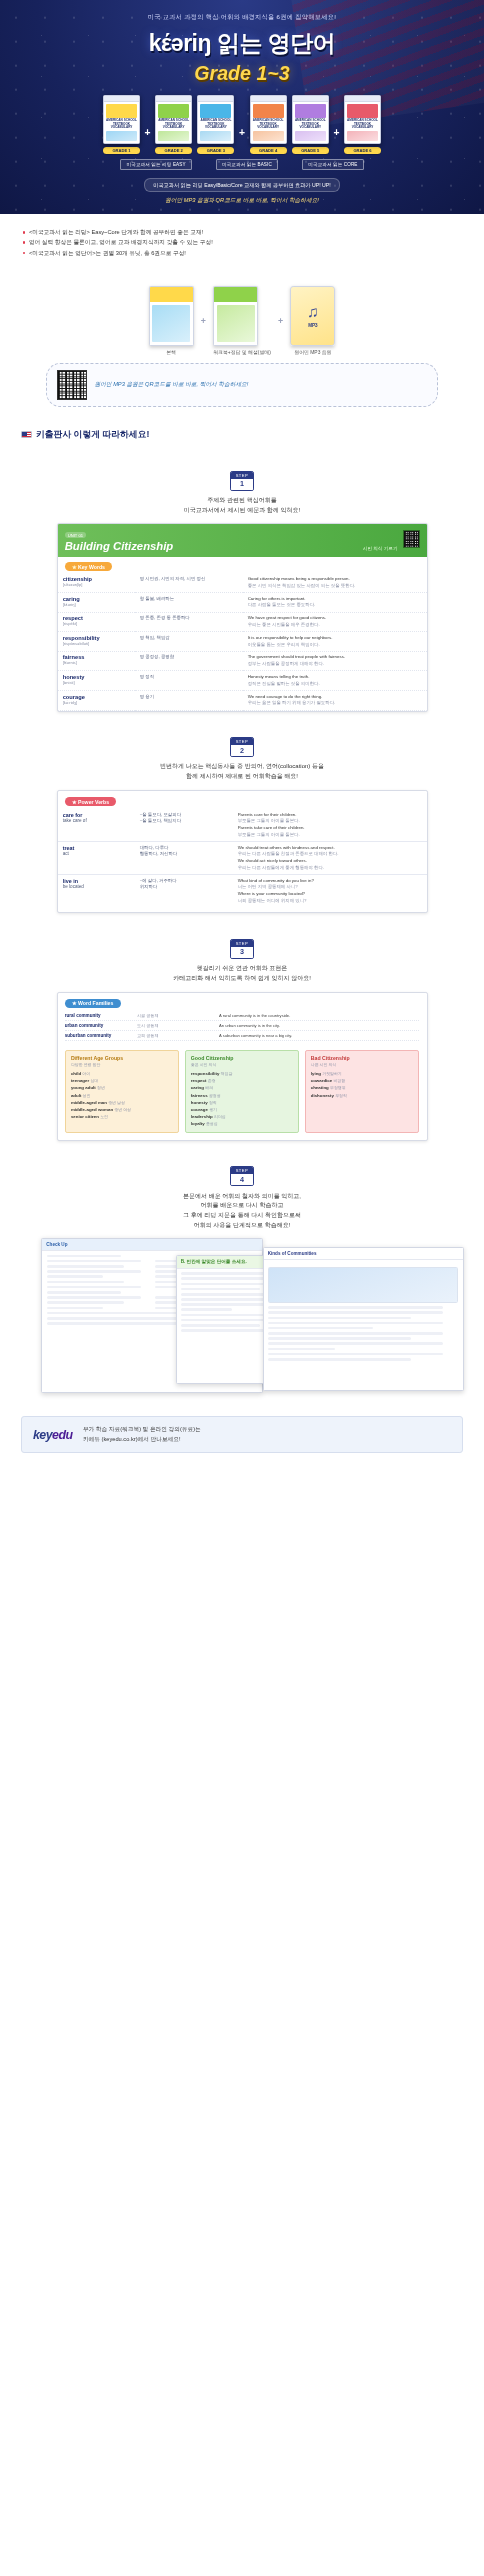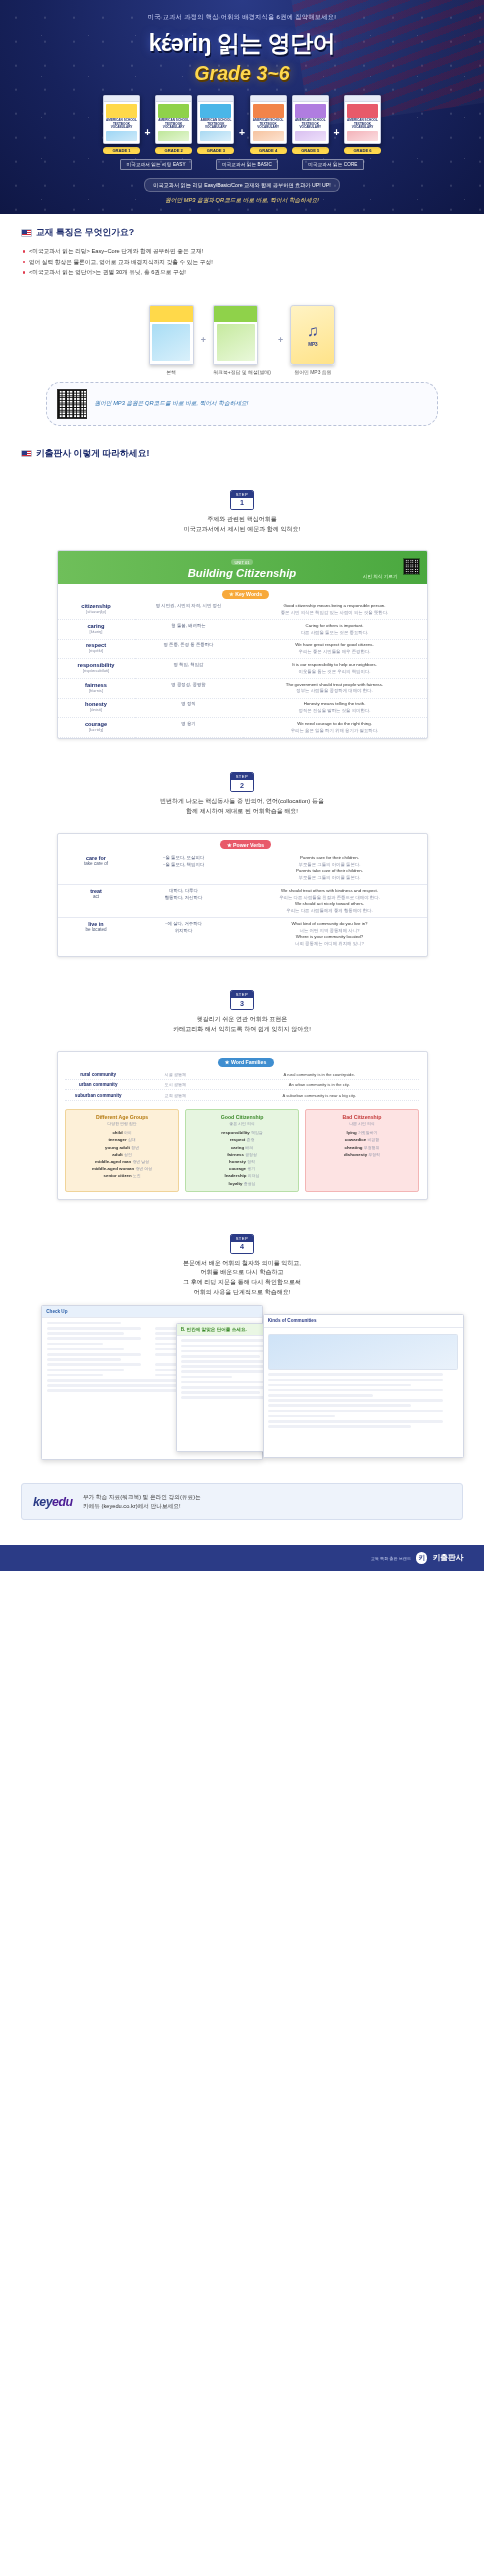--- a/index.html
+++ b/index.html
@@ -172,21 +172,21 @@
     width:24px; margin:13.4px auto 5.2px auto; text-align:center;
     border-radius:2.1px; overflow:hidden; border:0.5px solid #2b3b86;
   }
   .step-badge .s-top { background:#2b3b86; color:#fff; font-size:4.1px; padding:1px 0; letter-spacing:0.5px; }
   .step-badge .s-num { background:#fff; color:#2b3b86; font-size:7.2px; font-weight:bold; padding:0.5px 0 1.5px 0; }
   .step-desc { text-align:center; font-size:6px; color:#333; line-height:9.8px; margin-bottom:7.2px; }
 
   
   .mock {
     border:0.5px solid #d7dbe6; border-radius:2.1px; background:#fff;
-    box-shadow:0 1px 3.1px rgba(0,0,0,.10); overflow:hidden; margin: 16px auto; text-align: center;
+    box-shadow:0 1px 3.1px rgba(0,0,0,.10); overflow:hidden; margin: 8px auto;
   }
   .unit-hdr {
     background: linear-gradient(90deg,#6fbf5a,#4aa83f);
     padding:5.2px 7.2px; color:#fff; position:relative;
   }
   .unit-hdr .u-no { font-size:4.1px; background:rgba(255,255,255,.25); padding:0.5px 3.1px; border-radius:4.1px; }
   .unit-hdr .u-ttl { font-size:11.3px; font-weight:bold; font-style:italic; margin-top:1.5px; }
   .unit-hdr .u-kr { position:absolute; right:29px; bottom:5.7px; font-size:4.6px; color:#eaffe2; }
   .unit-hdr .u-qr {
     position:absolute; right:6.2px; top:6.2px; width:17.5px; height:17.5px; background:#fff;
@@ -292,21 +292,21 @@
 <body>
 
 <div class="page">
 
   <div class="hero">
     <div class="hero-stars"></div>
     <div class="hero-flagstrip"></div>
     <div class="hero-inner">
       <div class="hero-sub">미국 교과서 과정의 핵심 어휘와 배경지식을 6권에 집약해보세요!</div>
       <div class="hero-title">kέəriŋ 읽는 영단어</div>
-      <div class="hero-grade">Grade 3~6</div>
+      <div class="hero-grade">Grade 1~3</div>
 
       <div class="book-row">
         <div class="book-group">
           <div class="bk-cell">
             <div class="bk b1">
               <div class="bk-top"></div>
                 <div class="bk-band"></div>
               <div class="bk-ttl">AMERICAN SCHOOL TEXTBOOK VOCABULARY</div>
               <div class="bk-img"></div>
             </div>
@@ -374,24 +374,20 @@
         <div class="level-box">미국교과서 읽는 BASIC</div>
         <div class="level-box">미국교과서 읽는 CORE</div>
       </div>
 
       <div class="hero-note">미국교과서 읽는 리딩 Easy/Basic/Core 교재와 함께 공부하면 효과가 UP! UP!</div>
       <div class="hero-hand">원어민 MP3 음원과 QR코드로 바로 바로, 찍어서 학습하세요!</div>
     </div>
   </div>
 
   <div class="sec">
-    <div class="sec-head">
-      <span class="flag-ico"></span>
-      <span class="sec-title">교재 특징은 무엇인가요?</span>
-    </div>
     <ul class="bullets">
       <li>&lt;미국교과서 읽는 리딩&gt; Easy~Core 단계와 함께 공부하면 좋은 교재!</li>
       <li>영어 실력 향상은 물론이고, 영어로 교과 배경지식까지 갖출 수 있는 구성!</li>
       <li>&lt;미국교과서 읽는 영단어&gt;는 권별 30개 유닛, 총 6권으로 구성!</li>
     </ul>
   </div>
 
   <div class="sec">
 
     <div class="comp-row">
@@ -777,20 +773,15 @@
       <span>key</span><span class="edu">edu</span>
     </div>
     <div class="cta-text">
       <div>부가 학습 자료(워크북) 및 온라인 강의(유료)는</div>
       <div>키에듀 (keyedu.co.kr)에서 만나보세요!</div>
     </div>
   </div>
 
   <div class="spacer-lg"></div>
 
-  <div class="footer">
-    <div class="f-sub">교육 특화 출판 브랜드</div>
-    <div class="f-mark">키</div>
-    <div class="f-name">키출판사</div>
-  </div>
 
 </div>
 
 
 </body></html>

